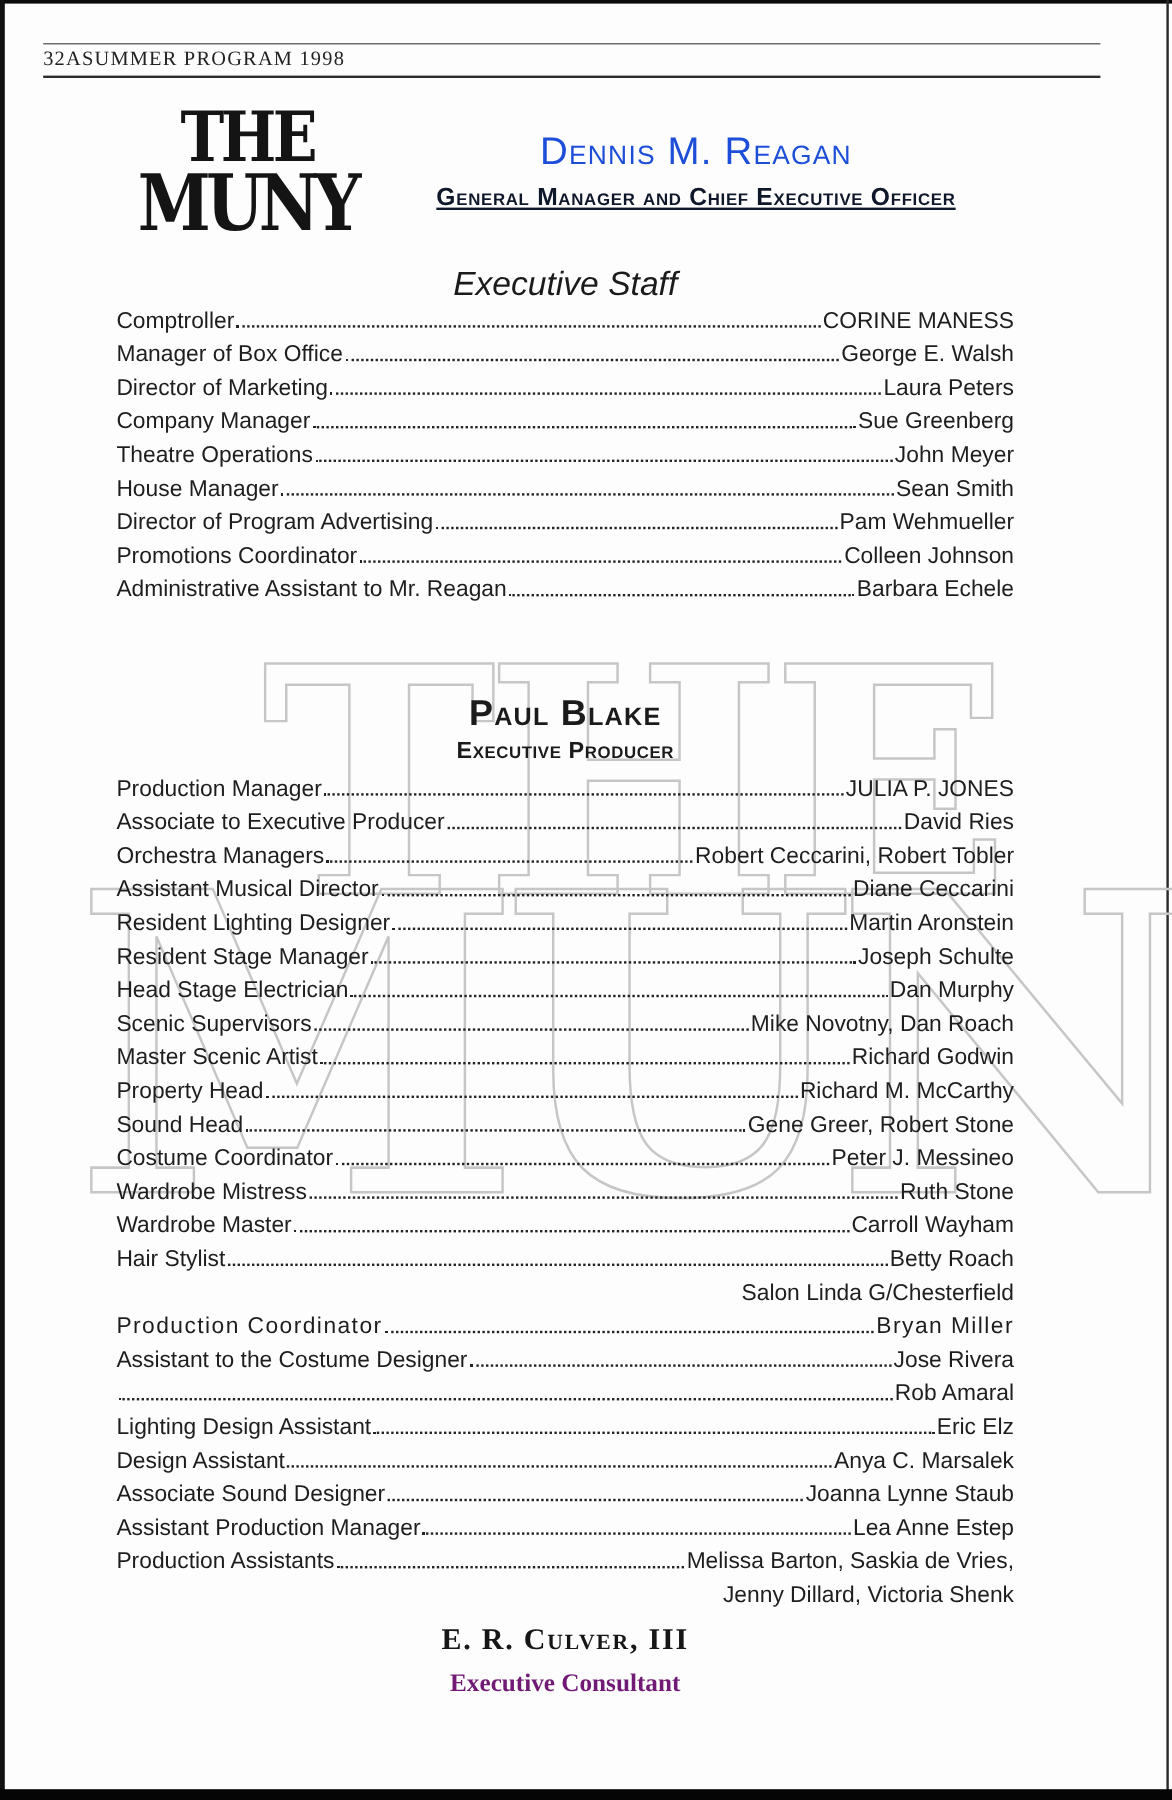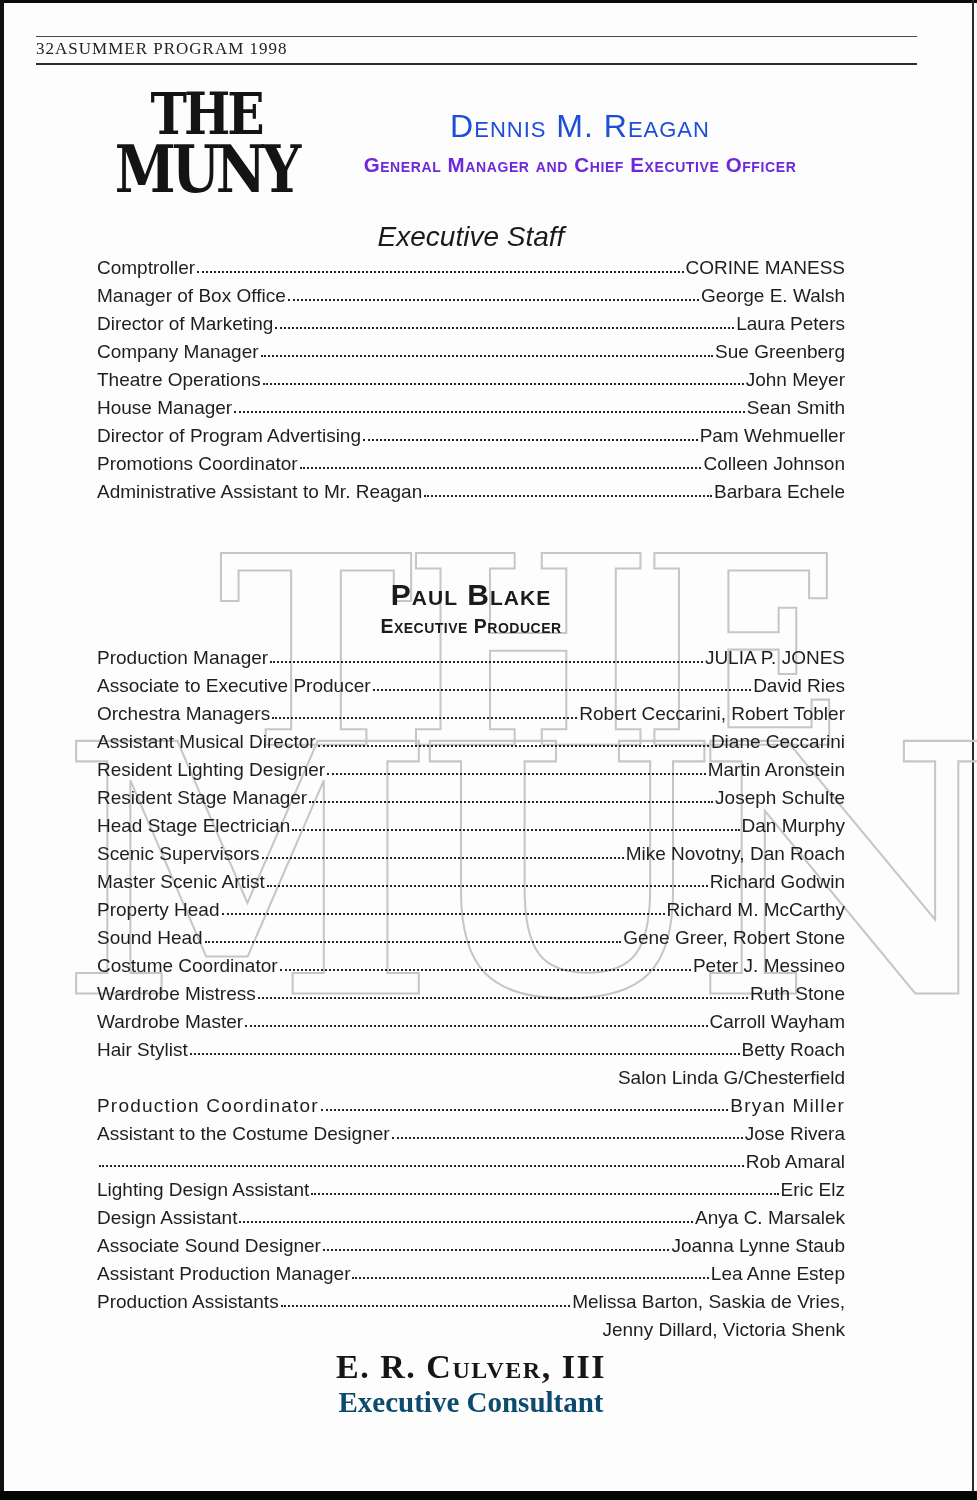--- a/index.html
+++ b/index.html
@@ -47,21 +47,21 @@
   }
   .logo-the  { font-size:49px; line-height:44px; letter-spacing:-3px; }
   .logo-muny { font-size:55px; line-height:50px; letter-spacing:-4px; }
   .gm { flex:1; text-align:center; padding-top:20px; }
   .gm-name {
     font-size:32px; font-weight:normal; font-variant:small-caps;
     letter-spacing:1px; color:#1d4ed8;
   }
   .gm-title {
     font-size:20.5px; font-weight:bold; font-variant:small-caps;
-    letter-spacing:0.6px; margin-top:8px; color:#6d28d9;
+    letter-spacing:0.6px; margin-top:8px; color:#0f172a;text-decoration:underline;
   }
 
   
   .section1 { position:absolute; top:222px; left:97px; width:748px; z-index:1; }
   .section2 { position:absolute; top:578px; left:97px; width:748px; z-index:1; }
   .staff-heading { font-style:italic; font-size:28px; text-align:center; line-height:30px; }
   .producer-name {
     font-size:30px; font-weight:bold; font-variant:small-caps; text-align:center;
     letter-spacing:1px; line-height:34px;
   }
@@ -78,26 +78,26 @@
     flex:1; min-width:10px; height:0; align-self:flex-end;
     border-bottom:2.6px dotted #242424; margin:0 2px 9px 2px;
   }
   .row.wide { letter-spacing:1.2px; }
   .row.wide .leader { border-bottom-style:dotted; margin-bottom:9px; }
   .row.cont { justify-content:flex-end; }
 
   
   .section3 { position:absolute; top:1348px; left:97px; width:748px; text-align:center; z-index:1; }
   .consultant-name {
-    font-family:"Liberation Serif", serif; font-size:34px; font-weight:bold;
+    font-family:"Liberation Serif", serif; font-size:25px; font-weight:bold;
     font-variant:small-caps; letter-spacing:1.5px; line-height:38px; color:#161616;
   }
   .consultant-title {
-    font-family:"Liberation Serif", serif; font-size:29px; font-weight:bold;
-    line-height:28px; margin-top:2px; color:#0c4a6e;
+    font-family:"Liberation Serif", serif; font-size:21px; font-weight:bold;
+    line-height:28px; margin-top:2px; color:#701a75;
   }
 </style>
 </head>
 <body>
 
 <div class="page">
 
   <div class="edge-top"></div>
   <div class="edge-left"></div>
   <div class="edge-right"></div>

